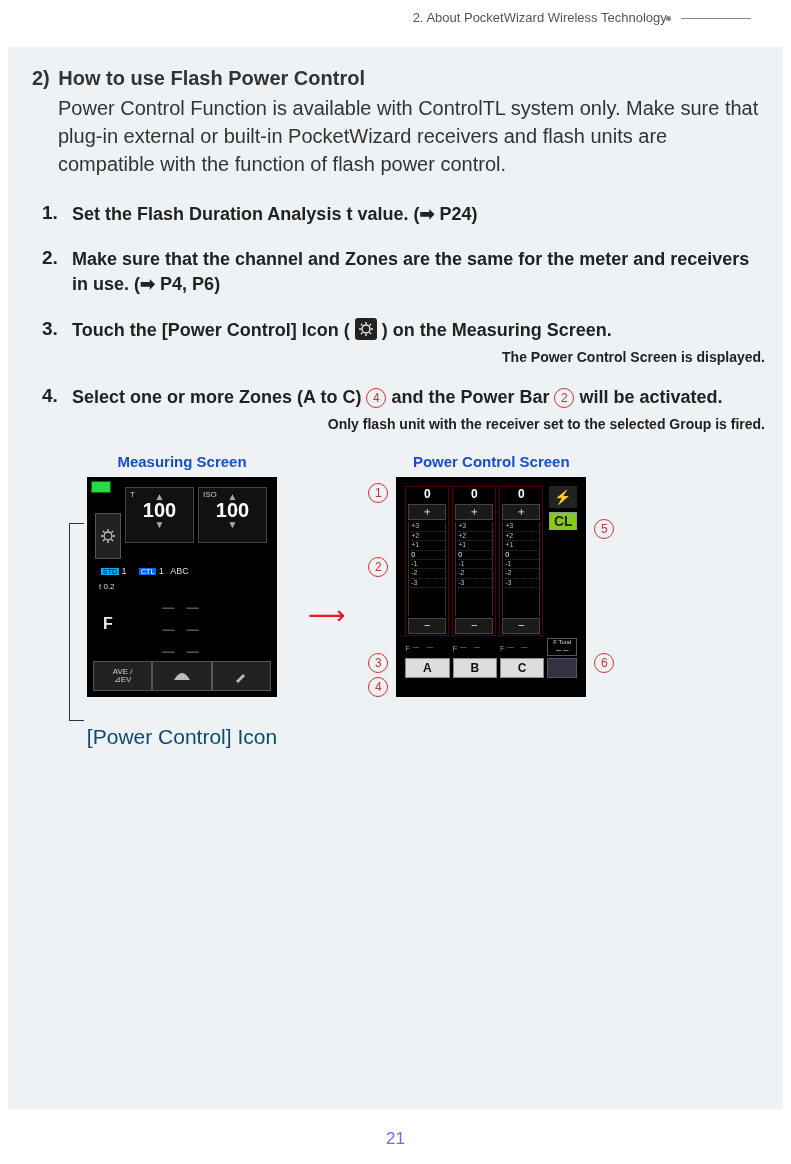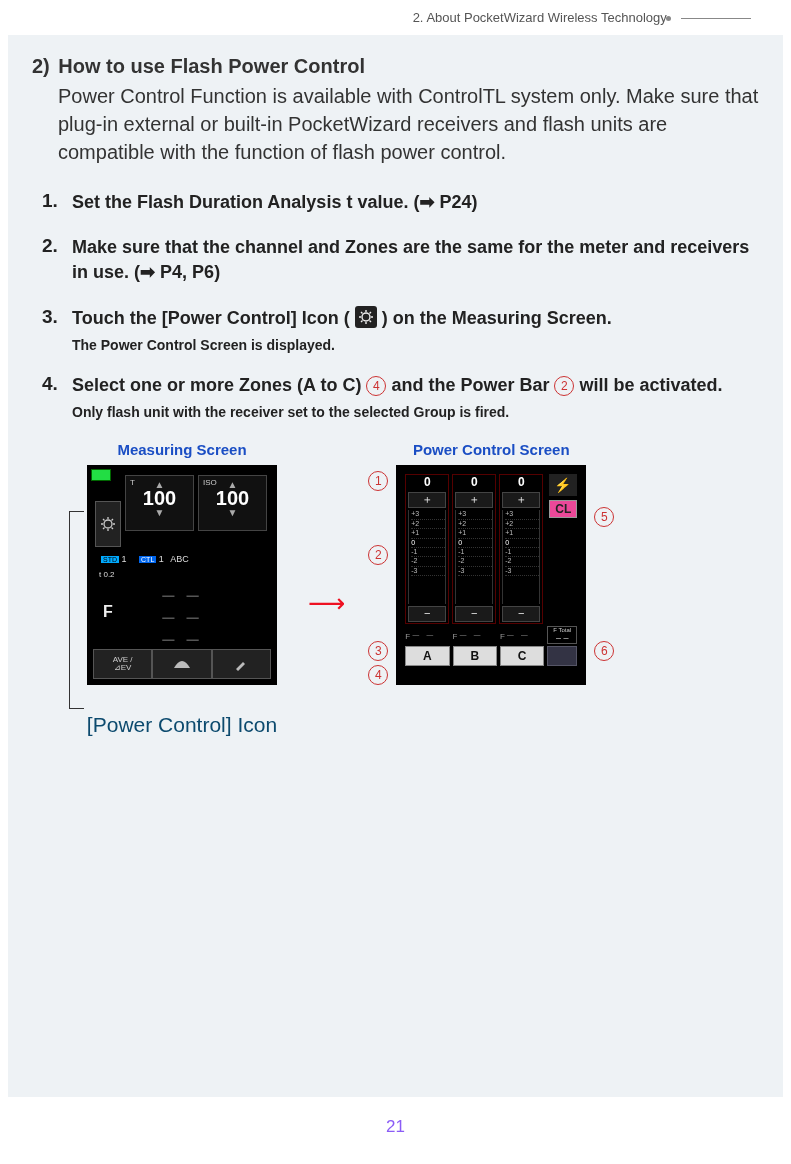--- a/index.html
+++ b/index.html
@@ -27,21 +27,21 @@
   .header-bar .dot {
     display: inline-block;
     width: 5px; height: 5px;
     background: #888;
     border-radius: 50%;
     vertical-align: middle;
     margin-left: -4px;
   }
   .page {
     background: #eef2f5;
-    margin: 4px 8px 20px 8px;
+    margin: 16px 8px 20px 8px;
     padding: 20px 18px 360px 24px;
     box-sizing: border-box;
   }
   .sec-num {
     font-weight: bold;
     font-size: 20px;
     color: #333;
   }
   .sec-title {
     font-weight: bold;
@@ -80,20 +80,21 @@
     font-weight: bold;
     font-size: 18px;
     color: #222;
     line-height: 1.4;
   }
   .step-sub {
     font-weight: bold;
     font-size: 14px;
     color: #222;
     margin-top: 6px;
+    text-align: right;
   }
   .icon-box {
     display: inline-block;
     width: 22px;
     height: 22px;
     background: #222;
     border-radius: 3px;
     vertical-align: -4px;
     position: relative;
   }
@@ -293,24 +294,24 @@
     gap: 4px;
   }
   .side-col .bolt {
     background: #222;
     height: 22px;
     display: flex; align-items: center; justify-content: center;
     color: #2d4;
     font-size: 14px;
   }
   .side-col .cl {
-    background: #ec4899;
+    background: #84cc16;
     color: #222;
     font-weight: bold;
-    font-size: 12px;
+    font-size: 14px;
     height: 16px;
     border: 1px solid #999;
     text-align: center;
     line-height: 16px;
   }
   .f-row {
     display: flex;
     gap: 3px;
     padding: 0 3px;
     height: 16px;

